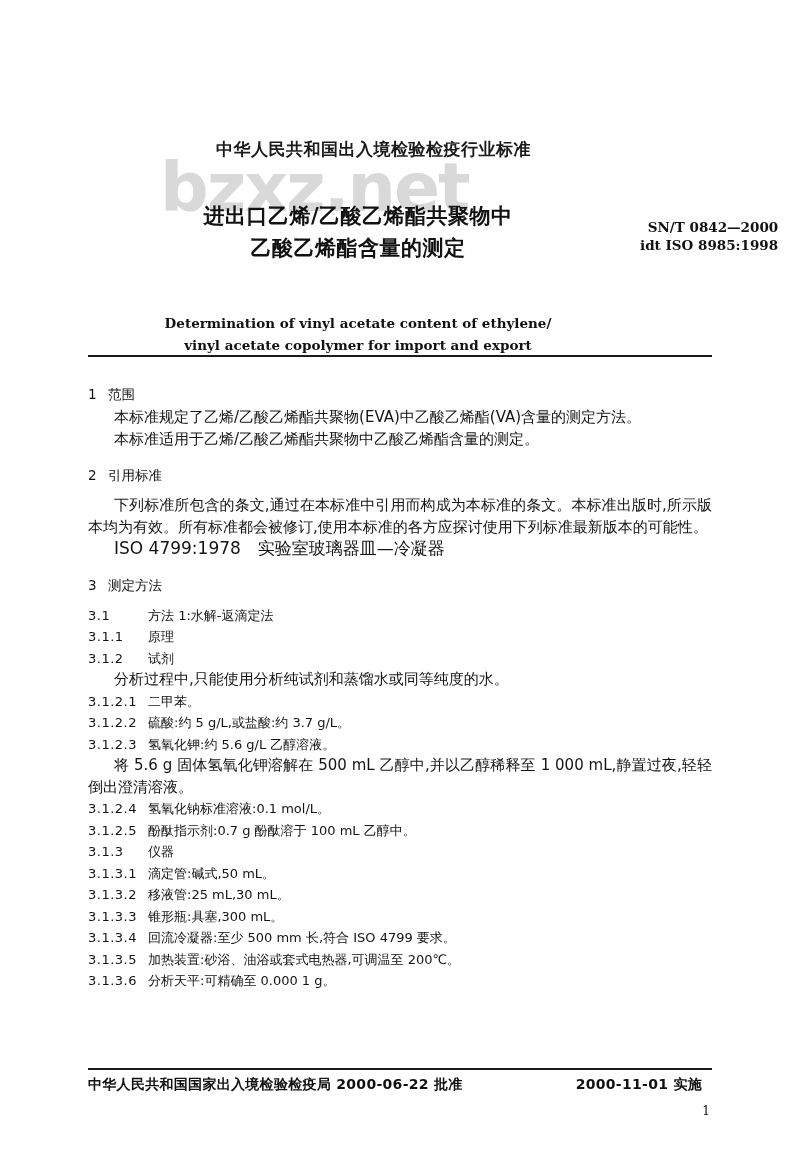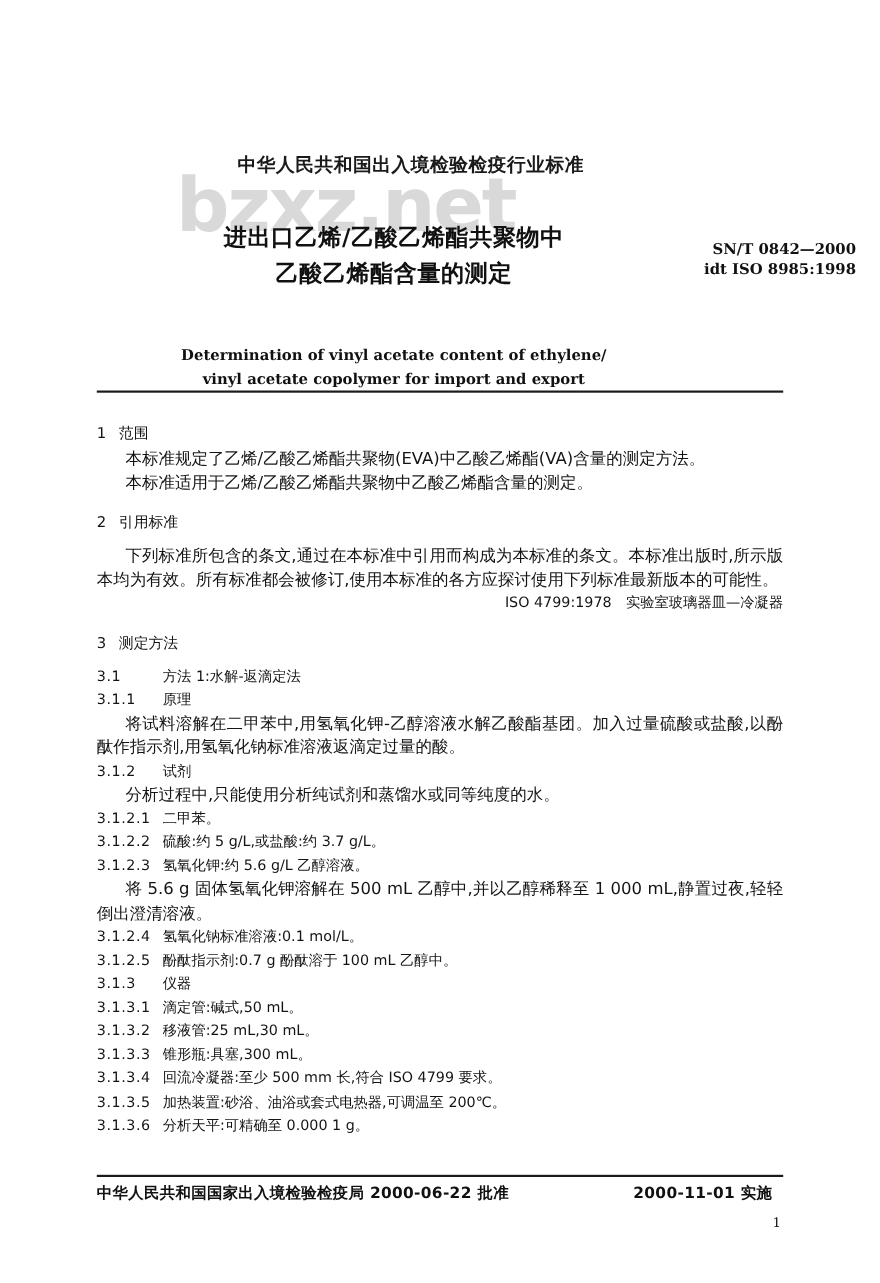--- a/index.html
+++ b/index.html
@@ -157,26 +157,25 @@
     white-space: nowrap;
   }
   .clause .cnum {
     display: inline-block;
     width: 60px;
     letter-spacing: 0.5px;
   }
   .clause .ctext { }
 
   .iso-ref {
-    font-size: 13px;
+    font-size: 17px;
     line-height: 21.5px;
     margin: 0;
     text-indent: 26px;
     white-space: nowrap;
-    text-align: right;
   }
 
   
   .rule-bottom {
     position: absolute;
     left: 0;
     top: 1068px;
     width: 624px;
     height: 2px;
     background: #1a1a1a;
@@ -255,21 +254,20 @@
       <div class="sec-head gap-before gap-after"><span class="num">2</span><span>引用标准</span></div>
       <p class="para indent">下列标准所包含的条文,通过在本标准中引用而构成为本标准的条文。本标准出版时,所示版本均为有效。所有标准都会被修订,使用本标准的各方应探讨使用下列标准最新版本的可能性。</p>
       <p class="iso-ref">ISO 4799:1978　实验室玻璃器皿—冷凝器</p>
 
       <div class="sec-head gap-before gap-after"><span class="num">3</span><span>测定方法</span></div>
 
       <div class="clause"><span class="cnum">3.1</span><span class="ctext">方法 1:水解-返滴定法</span></div>
 
       <div class="clause"><span class="cnum">3.1.1</span><span class="ctext">原理</span></div>
 
-      <p class="para indent">将试料溶解在二甲苯中,用氢氧化钾-乙醇溶液水解乙酸酯基团。加入过量硫酸或盐酸,以酚酞作指示剂,用氢氧化钠标准溶液返滴定过量的酸。</p>
 
       <div class="clause"><span class="cnum">3.1.2</span><span class="ctext">试剂</span></div>
 
       <p class="para indent">分析过程中,只能使用分析纯试剂和蒸馏水或同等纯度的水。</p>
 
       <div class="clause"><span class="cnum">3.1.2.1</span><span class="ctext">二甲苯。</span></div>
       <div class="clause"><span class="cnum">3.1.2.2</span><span class="ctext">硫酸:约 5 g/L,或盐酸:约 3.7 g/L。</span></div>
       <div class="clause"><span class="cnum">3.1.2.3</span><span class="ctext">氢氧化钾:约 5.6 g/L 乙醇溶液。</span></div>
 
       <p class="para indent">将 5.6 g 固体氢氧化钾溶解在 500 mL 乙醇中,并以乙醇稀释至 1 000 mL,静置过夜,轻轻倒出澄清溶液。</p>

